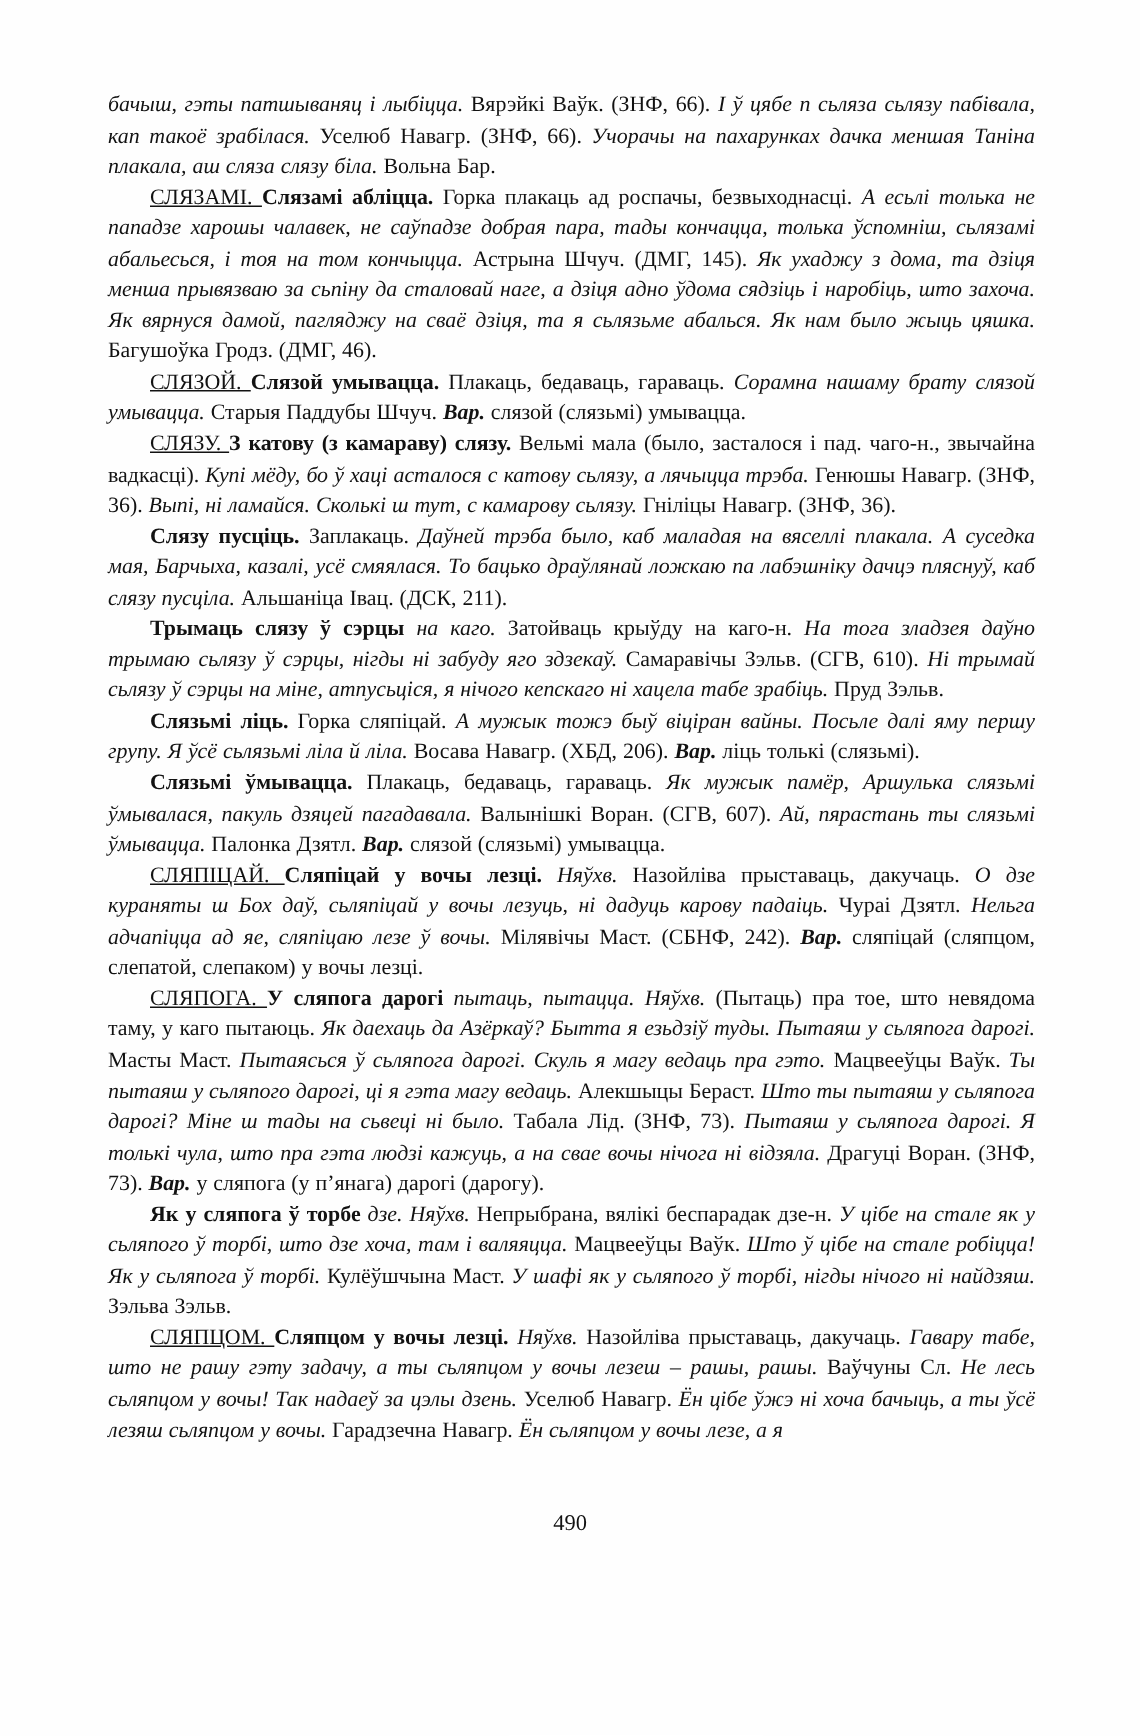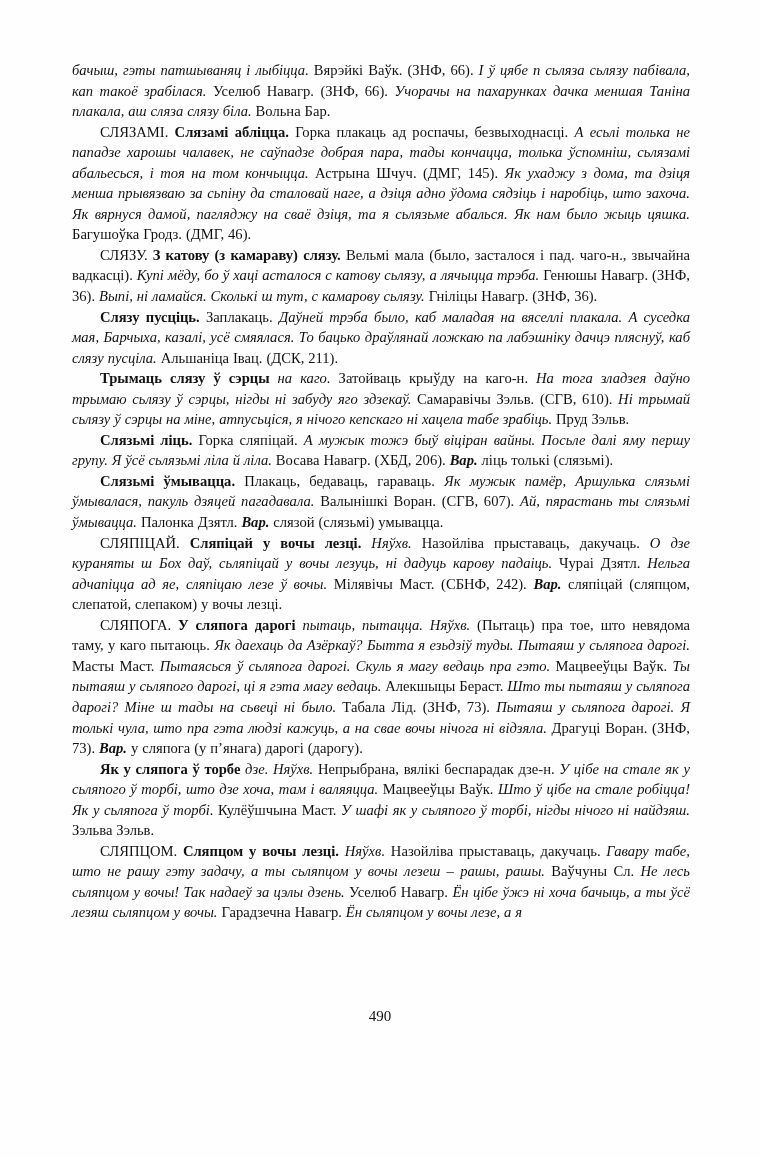--- a/index.html
+++ b/index.html
@@ -38,41 +38,42 @@
     word-spacing: 0.02em;
   }
   p.para.noindent {
     text-indent: 0;
   }
   
   .rom   { font-style: normal; font-weight: normal; }
   .it    { font-style: italic;  font-weight: normal; }
   .bd    { font-style: normal; font-weight: bold; margin-top: 16px; }
   .bdit  { font-style: italic;  font-weight: bold; }
-  .head  { font-style: normal; font-weight: normal; }
+  .head  { font-style: normal; font-weight: normal; text-decoration: underline; }
 
   #page-number {
     position: absolute;
     left: 0;
     top: 1008px;
     width: 760px;
     text-align: center;
     font-size: 15px;
     font-family: "Liberation Serif", "DejaVu Serif", serif;
     color: #121212;
   }
 </style>
 </head>
 <body>
 
 <div id="page">
 
   <div id="text-column">
       <p class="para noindent"><span class="it">бачыш, гэты патшываняц і лыбіцца.</span><span class="rom"> Вярэйкі Ваўк. (ЗНФ, 66). </span><span class="it">І ў цябе п сьляза сьлязу пабівала, кап такоё зрабілася.</span><span class="rom"> Уселюб Навагр. (ЗНФ, 66). </span><span class="it">Учорачы на пахарунках дачка меншая Таніна плакала, аш сляза слязу біла.</span><span class="rom"> Вольна Бар.</span></p>
       <p class="para"><span class="head">СЛЯЗАМІ. </span><span class="bd">Слязамі абліцца.</span><span class="rom"> Горка плакаць ад роспачы, безвыходнасці. </span><span class="it">А есьлі толька не пападзе харошы чалавек, не саўпадзе добрая пара, тады кончацца, толька ўспомніш, сьлязамі абальесься, і тоя на том кончыцца.</span><span class="rom"> Астрына Шчуч. (ДМГ, 145). </span><span class="it">Як ухаджу з дома, та дзіця менша прывязваю за сьпіну да сталовай наге, а дзіця адно ўдома сядзіць і наробіць, што захоча. Як вярнуся дамой, пагляджу на сваё  дзіця, та я сьлязьме абалься. Як нам было жыць цяшка.</span><span class="rom"> Багушоўка Гродз. (ДМГ, 46).</span></p>
+      <p class="para"><span class="head">СЛЯЗОЙ. </span><span class="bd">Слязой умывацца.</span><span class="rom"> Плакаць, бедаваць, гараваць.  </span><span class="it">Сорамна нашаму брату слязой умывацца.</span><span class="rom"> Старыя  Паддубы Шчуч. </span><span class="bdit">Вар.</span><span class="rom"> слязой (слязьмі) умывацца.</span></p>
       <p class="para"><span class="head">СЛЯЗУ. </span><span class="bd">З катову (з камараву) слязу.</span><span class="rom"> Вельмі мала (было, засталося і пад. чаго-н., звычайна вадкасці). </span><span class="it">Купі мёду, бо ў хаці асталося с катову сьлязу, а лячыцца трэба.</span><span class="rom"> Генюшы Навагр. (ЗНФ, 36). </span><span class="it">Выпі, ні ламайся. Сколькі ш тут, с камарову сьлязу.</span><span class="rom"> Гніліцы Навагр. (ЗНФ, 36).</span></p>
       <p class="para"><span class="bd">Слязу пусціць.</span><span class="rom"> Заплакаць. </span><span class="it">Даўней трэба было, каб маладая на вяселлі плакала. А суседка мая, Барчыха, казалі, усё смяялася. То бацько драўлянай ложкаю па лабэшніку дачцэ пляснуў, каб слязу пусціла.</span><span class="rom"> Альшаніца Івац. (ДСК, 211).</span></p>
       <p class="para"><span class="bd">Трымаць слязу ў сэрцы </span><span class="it">на каго.</span><span class="rom"> Затойваць крыўду на каго-н. </span><span class="it">На тога зладзея даўно трымаю сьлязу ў сэрцы, нігды ні забуду яго здзекаў.</span><span class="rom"> Самаравічы Зэльв. (СГВ, 610). </span><span class="it">Ні трымай сьлязу ў сэрцы на міне, атпусьціся, я нічого кепскаго ні хацела табе зрабіць.</span><span class="rom"> Пруд Зэльв.</span></p>
       <p class="para"><span class="bd">Слязьмі ліць.</span><span class="rom"> Горка сляпіцай. </span><span class="it">А мужык тожэ быў віціран вайны. Посьле далі яму першу групу. Я ўсё сьлязьмі ліла й ліла.</span><span class="rom"> Восава Навагр. (ХБД, 206). </span><span class="bdit">Вар.</span><span class="rom"> ліць толькі (слязьмі).</span></p>
       <p class="para"><span class="bd">Слязьмі ўмывацца.</span><span class="rom"> Плакаць, бедаваць, гараваць. </span><span class="it">Як мужык памёр, Аршулька слязьмі ўмывалася, пакуль дзяцей пагадавала.</span><span class="rom"> Валынішкі Воран. (СГВ, 607). </span><span class="it">Ай, пярастань ты слязьмі ўмывацца.</span><span class="rom"> Палонка  Дзятл. </span><span class="bdit">Вар.</span><span class="rom"> слязой (слязьмі) умывацца.</span></p>
       <p class="para"><span class="head">СЛЯПІЦАЙ. </span><span class="bd">Сляпіцай у вочы лезці.</span><span class="rom"> </span><span class="it">Няўхв.</span><span class="rom"> Назойліва прыставаць, дакучаць. </span><span class="it">О дзе кураняты ш Бох даў, сьляпіцай у вочы лезуць, ні дадуць карову падаіць.</span><span class="rom"> Чураі Дзятл. </span><span class="it">Нельга адчапіцца ад яе, сляпіцаю лезе ў вочы.</span><span class="rom"> Мілявічы  Маст. (СБНФ, 242). </span><span class="bdit">Вар.</span><span class="rom"> сляпіцай (сляпцом, слепатой, слепаком) у вочы лезці.</span></p>
       <p class="para"><span class="head">СЛЯПОГА. </span><span class="bd">У сляпога дарогі </span><span class="it">пытаць, пытацца. Няўхв.</span><span class="rom"> (Пытаць) пра тое, што невядома таму, у каго пытаюць. </span><span class="it">Як даехаць да Азёркаў? Бытта я езьдзіў туды. Пытаяш у сьляпога дарогі.</span><span class="rom"> Масты Маст. </span><span class="it">Пытаясься ў сьляпога дарогі. Скуль я магу ведаць пра гэто.</span><span class="rom"> Мацвееўцы Ваўк. </span><span class="it">Ты пытаяш у сьляпого дарогі, ці я гэта магу ведаць.</span><span class="rom"> Алекшыцы Бераст. </span><span class="it">Што ты пытаяш у сьляпога дарогі? Міне ш тады на сьвеці ні было.</span><span class="rom"> Табала Лід. (ЗНФ, 73). </span><span class="it">Пытаяш у сьляпога дарогі. Я толькі чула, што пра гэта людзі кажуць, а на свае вочы нічога ні відзяла.</span><span class="rom"> Драгуці Воран. (ЗНФ, 73). </span><span class="bdit">Вар.</span><span class="rom"> у сляпога (у п’янага) дарогі (дарогу).</span></p>
       <p class="para"><span class="bd">Як у сляпога ў торбе </span><span class="it">дзе. Няўхв.</span><span class="rom"> Непрыбрана, вялікі беспарадак дзе-н. </span><span class="it">У цібе на стале як у сьляпого ў торбі, што дзе хоча, там і валяяцца.</span><span class="rom"> Мацвееўцы Ваўк. </span><span class="it">Што ў цібе на стале робіцца! Як у сьляпога ў торбі.</span><span class="rom"> Кулёўшчына Маст. </span><span class="it">У шафі як у сьляпого ў торбі, нігды нічого ні найдзяш.</span><span class="rom"> Зэльва Зэльв.</span></p>
       <p class="para"><span class="head">СЛЯПЦОМ. </span><span class="bd">Сляпцом у вочы лезці.</span><span class="rom"> </span><span class="it">Няўхв.</span><span class="rom"> Назойліва прыставаць, дакучаць. </span><span class="it">Гавару табе, што не рашу гэту задачу, а ты сьляпцом у вочы лезеш – рашы, рашы.</span><span class="rom"> Ваўчуны Сл. </span><span class="it">Не лесь сьляпцом у вочы! Так надаеў за цэлы дзень.</span><span class="rom"> Уселюб Навагр. </span><span class="it">Ён цібе ўжэ ні хоча бачыць, а ты ўсё лезяш сьляпцом у вочы.</span><span class="rom"> Гарадзечна Навагр. </span><span class="it">Ён сьляпцом у вочы лезе, а я</span></p>
     </div>

